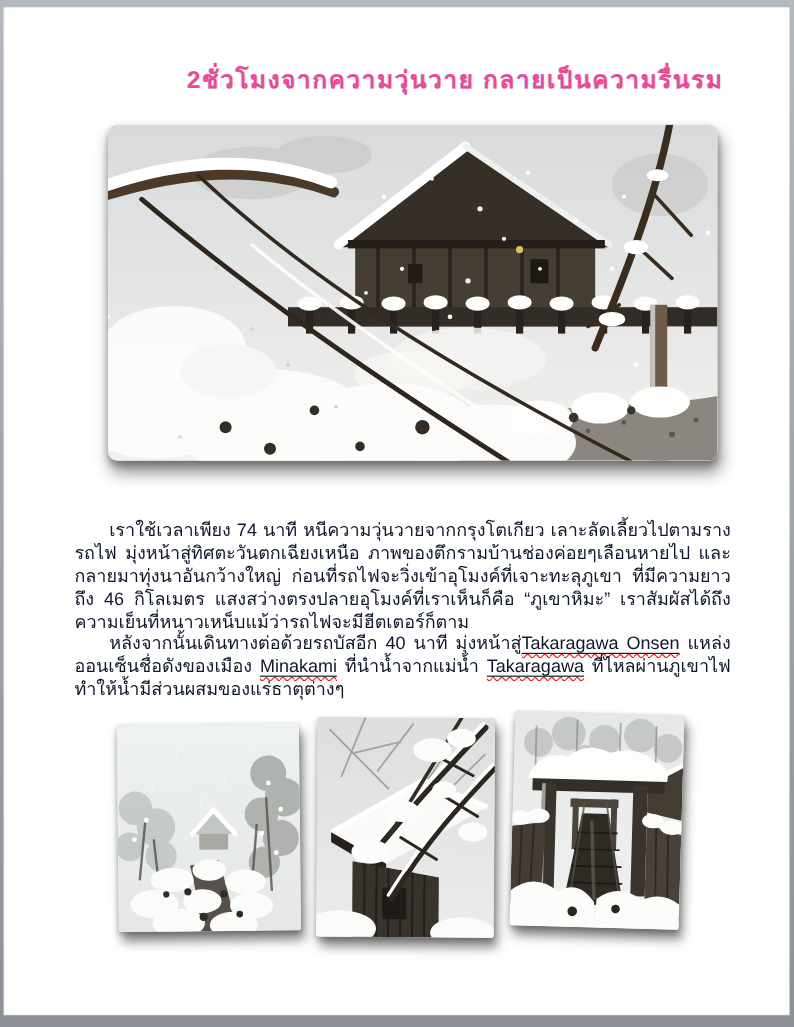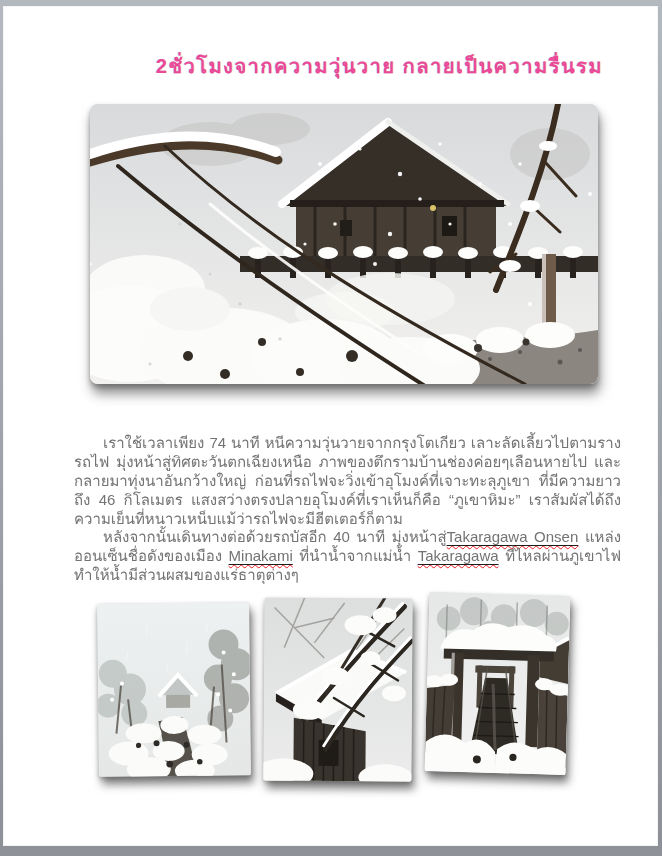--- a/index.html
+++ b/index.html
@@ -21,22 +21,22 @@
   }
   .hero{
     position:absolute;left:87px;top:98px;width:508px;height:280px;
     border-radius:8px;overflow:hidden;
     box-shadow:2px 10px 12px rgba(40,40,40,0.50), 0 3px 5px rgba(40,40,40,0.35);
     background:#e9eaea;
   }
   .hero svg{display:block;}
   .body-text{
     position:absolute;left:59px;width:547px;
-    font-size:15px;line-height:19px;color:#737373;
-    text-align:justify;text-indent:29px;margin-left:12px;
+    font-size:15px;line-height:19px;color:#0f172a;
+    text-align:justify;text-indent:29px;
   }
   #para1{top:412px;}
   #para2{top:506px;}
   .squiggle{
     text-decoration:underline wavy #ec1c24;
     text-decoration-thickness:1px;
     text-underline-offset:3px;
     text-decoration-skip-ink:none;
   }
   .uline{text-decoration:underline solid #1d1d1d;text-decoration-thickness:1px;}

